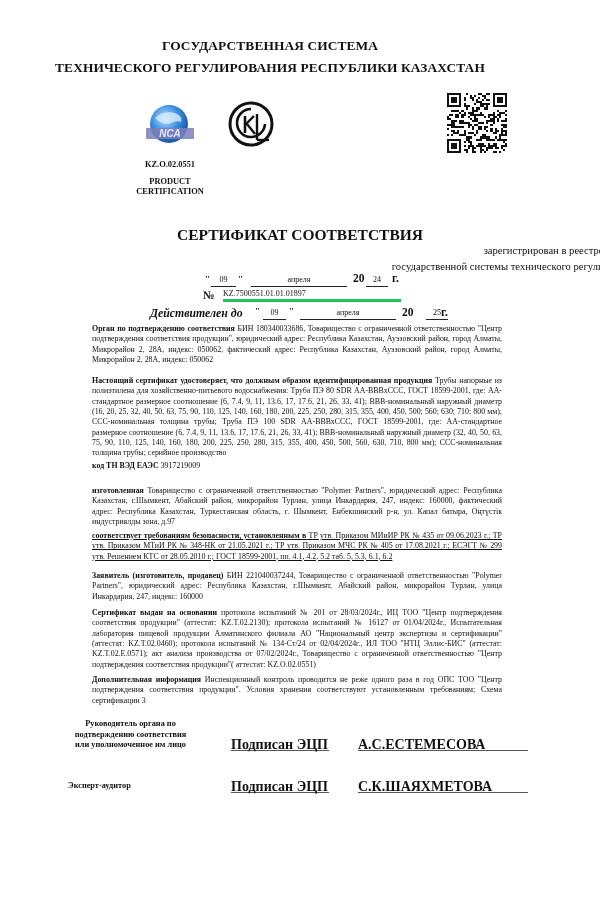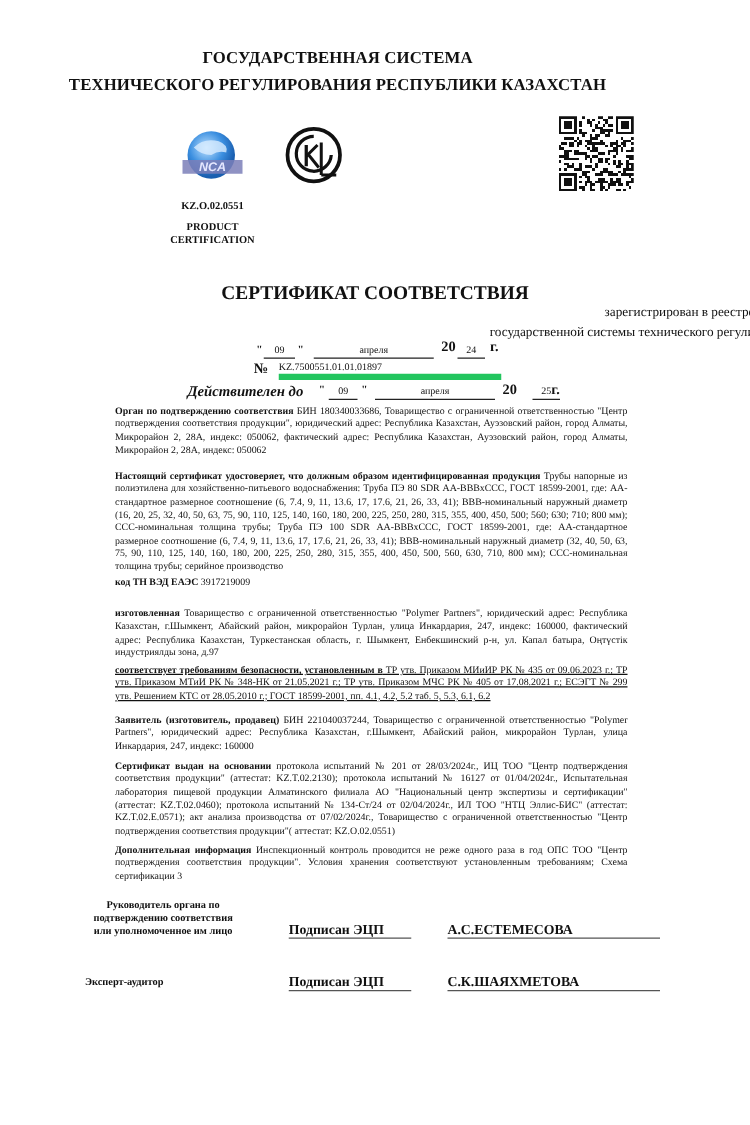--- a/index.html
+++ b/index.html
@@ -7,21 +7,21 @@
   .abs { position:absolute; }
   .hdr { left:0; width:540px; text-align:center; font-weight:bold; font-size:13.4px; letter-spacing:0.1px; }
   .small-c { text-align:center; font-weight:bold; font-size:8.4px; line-height:11px; }
   .title { left:0; width:600px; text-align:center; font-weight:bold; font-size:15.5px; }
   .sub { left:0; width:600px; text-align:right; font-size:10.6px;margin-left:40px; }
   .field { font-size:8px; text-align:center; border-bottom:1px solid #222; height:12px; line-height:11px; }
   .bold-lg { font-weight:bold; font-size:11.5px; }
   .para { left:92px; width:410px; font-size:7.9px; line-height:10.35px; text-align:justify; }
   .para b { font-weight:bold; }
   .sig-label { font-weight:bold; font-size:8.3px; line-height:10.5px; }
-  .sig-line { font-weight:bold; font-size:11px; border-bottom:1.5px solid #555; height:11px; line-height:11px; }
+  .sig-line { font-weight:bold; font-size:14px; border-bottom:1.5px solid #555; height:11px; line-height:11px; }
   .qr { left:447px; top:93px; width:60px; height:60px; }
 </style>
 </head>
 <body>
 
 <div class="abs hdr" style="top:38px;">ГОСУДАРСТВЕННАЯ СИСТЕМА</div>
 <div class="abs hdr" style="top:60px;">ТЕХНИЧЕСКОГО РЕГУЛИРОВАНИЯ РЕСПУБЛИКИ КАЗАХСТАН</div>
 
 <div class="abs" style="left:145px;top:102px;width:50px;height:48px;">
   <svg width="50" height="48" viewBox="0 0 50 48">
@@ -348,21 +348,21 @@
 
 <div class="abs" style="left:205px;top:274px;font-size:9px;font-weight:bold;">"</div>
 <div class="abs field" style="left:211px;top:274px;width:25px;">09</div>
 <div class="abs" style="left:238px;top:274px;font-size:9px;font-weight:bold;">"</div>
 <div class="abs field" style="left:251px;top:274px;width:96px;">апреля</div>
 <div class="abs bold-lg" style="left:353px;top:272px;">20</div>
 <div class="abs field" style="left:366px;top:274px;width:22px;">24</div>
 <div class="abs bold-lg" style="left:392px;top:272px;">г.</div>
 
 <div class="abs bold-lg" style="left:203px;top:289px;">№</div>
-<div class="abs" style="left:223px;top:288px;width:178px;height:11px;border-bottom:5px solid #22c55e;font-size:8px;line-height:11px;">KZ.7500551.01.01.01897</div>
+<div class="abs" style="left:223px;top:288px;width:178px;height:11px;border-bottom:3px solid #22c55e;font-size:8px;line-height:11px;">KZ.7500551.01.01.01897</div>
 
 <div class="abs bold-lg" style="left:150px;top:306px;font-size:11.8px;font-style:italic;">Действителен до</div>
 <div class="abs" style="left:255px;top:306px;font-size:9px;font-weight:bold;">"</div>
 <div class="abs field" style="left:263px;top:307px;width:23px;">09</div>
 <div class="abs" style="left:289px;top:306px;font-size:9px;font-weight:bold;">"</div>
 <div class="abs field" style="left:300px;top:307px;width:96px;">апреля</div>
 <div class="abs bold-lg" style="left:402px;top:306px;">20</div>
 <div class="abs field" style="left:426px;top:307px;width:22px;">25</div>
 <div class="abs bold-lg" style="left:441px;top:306px;">г.</div>
 

